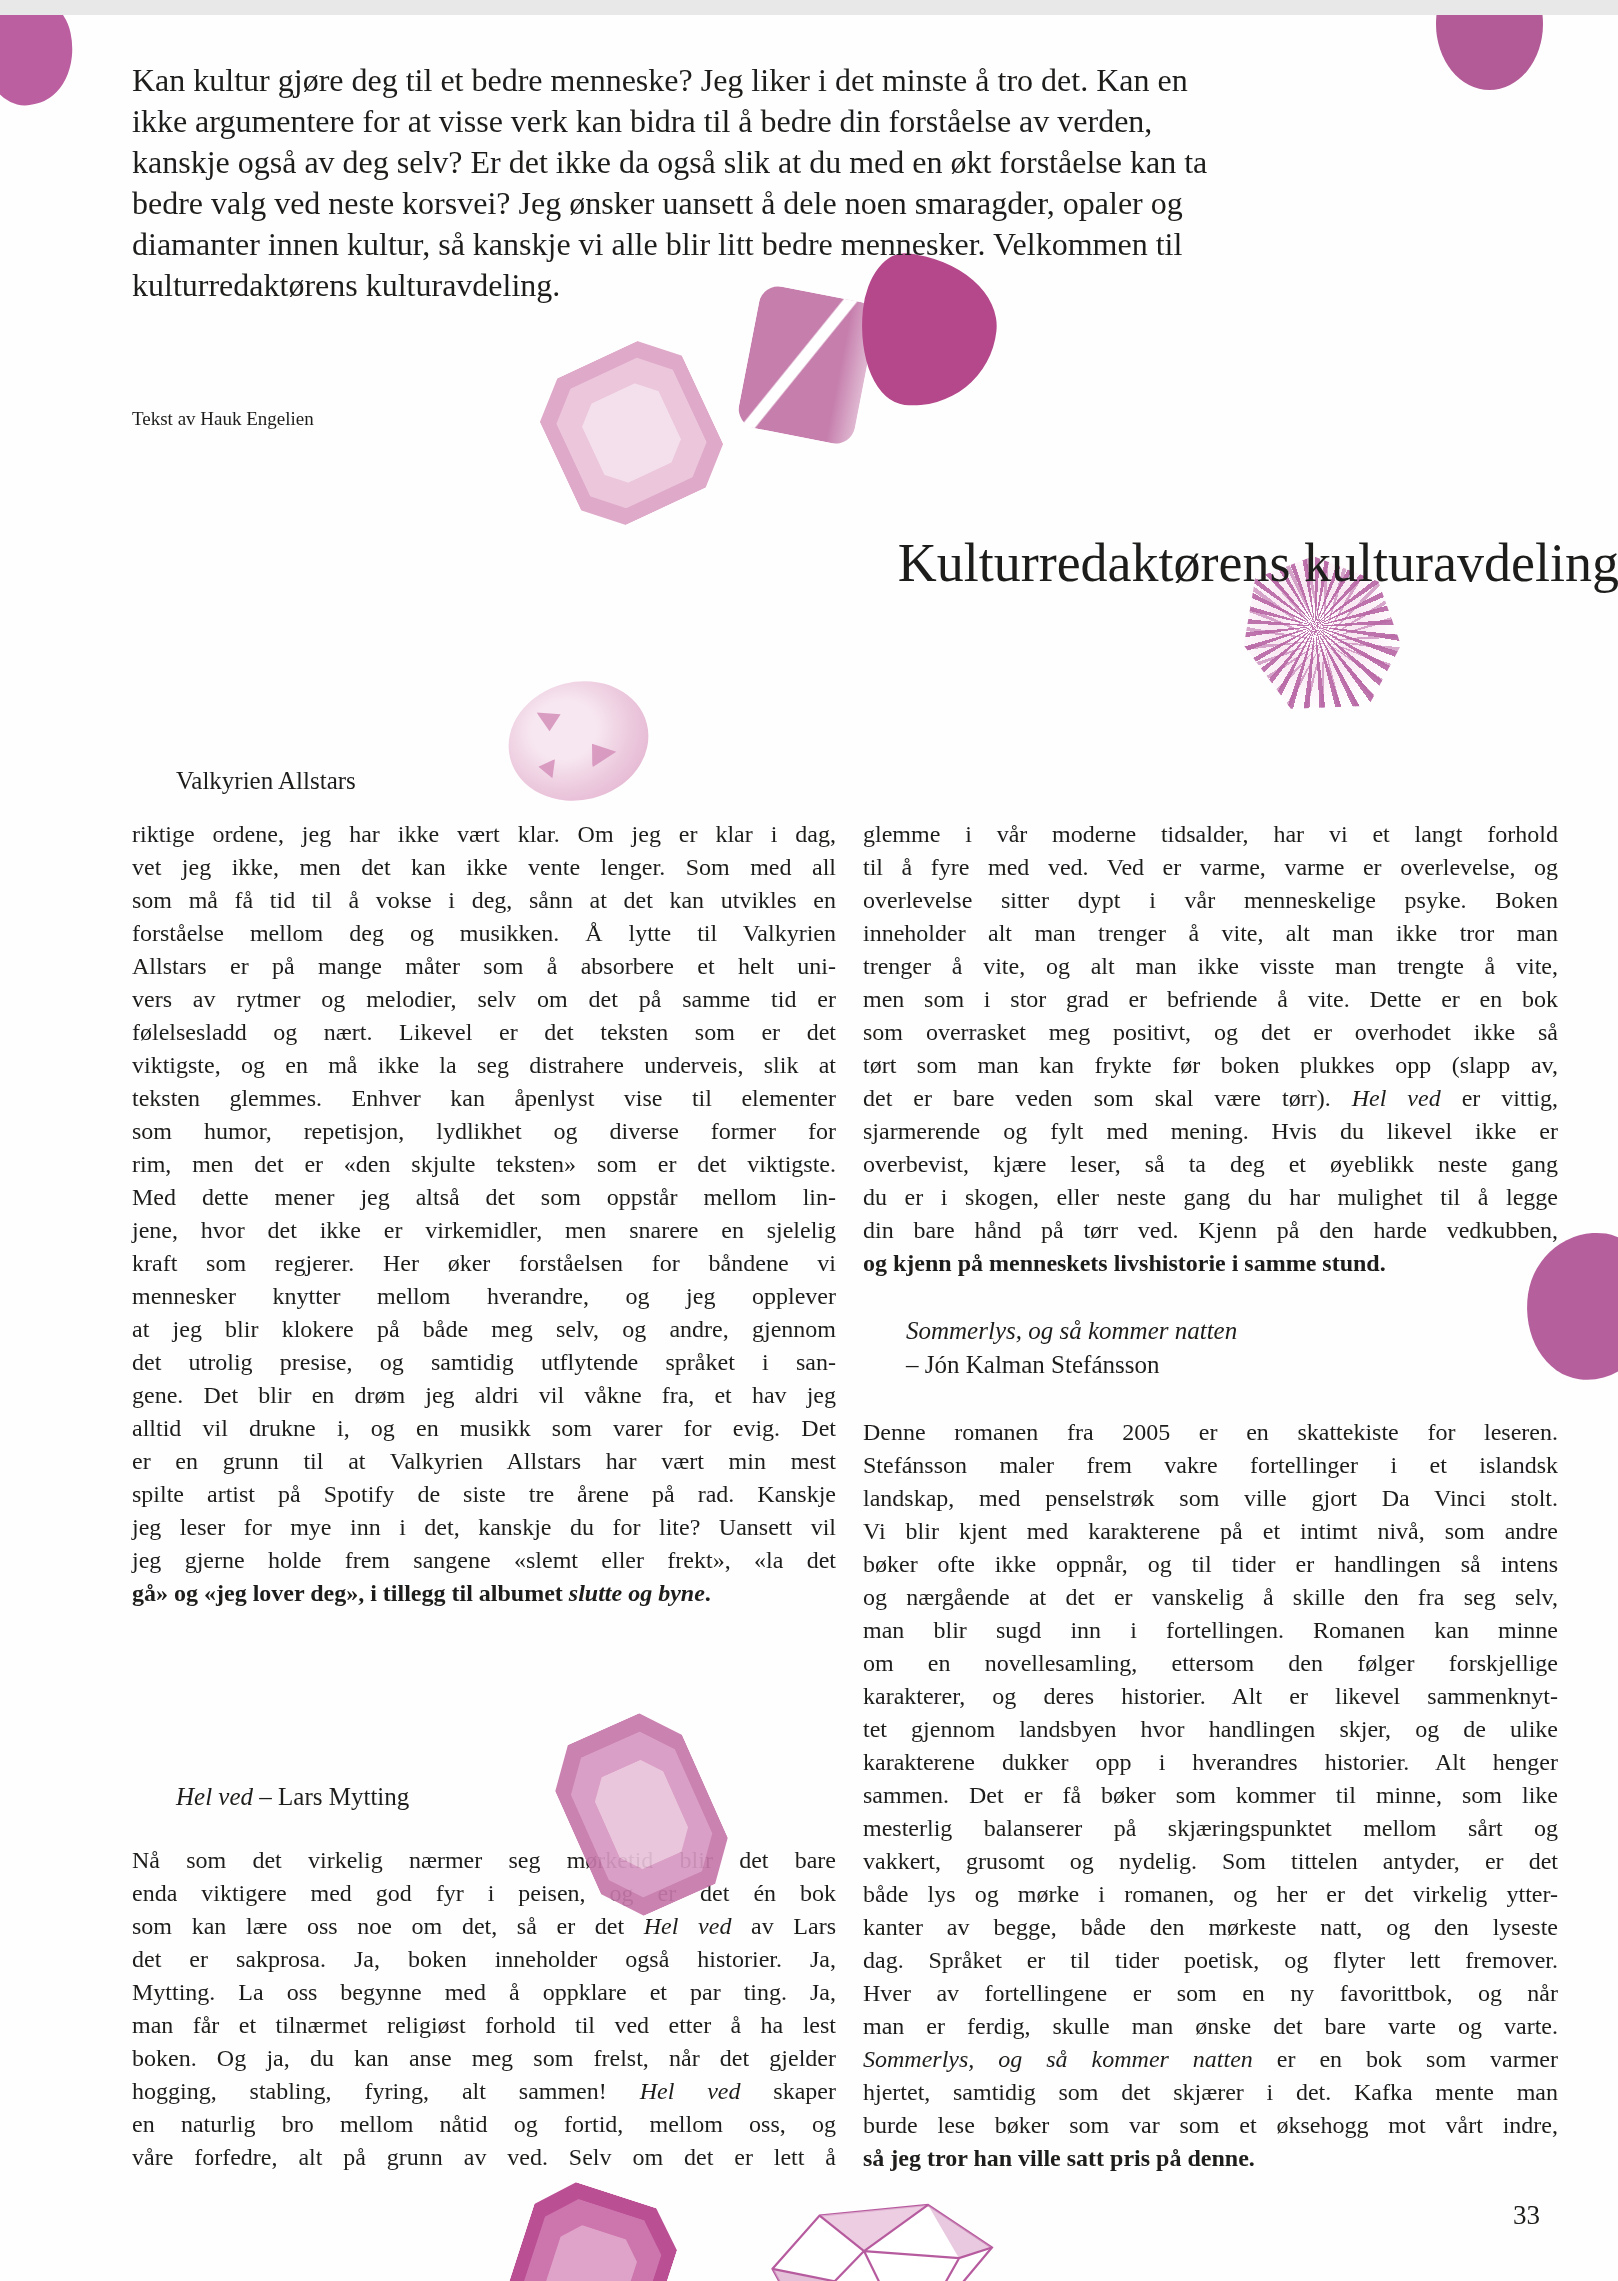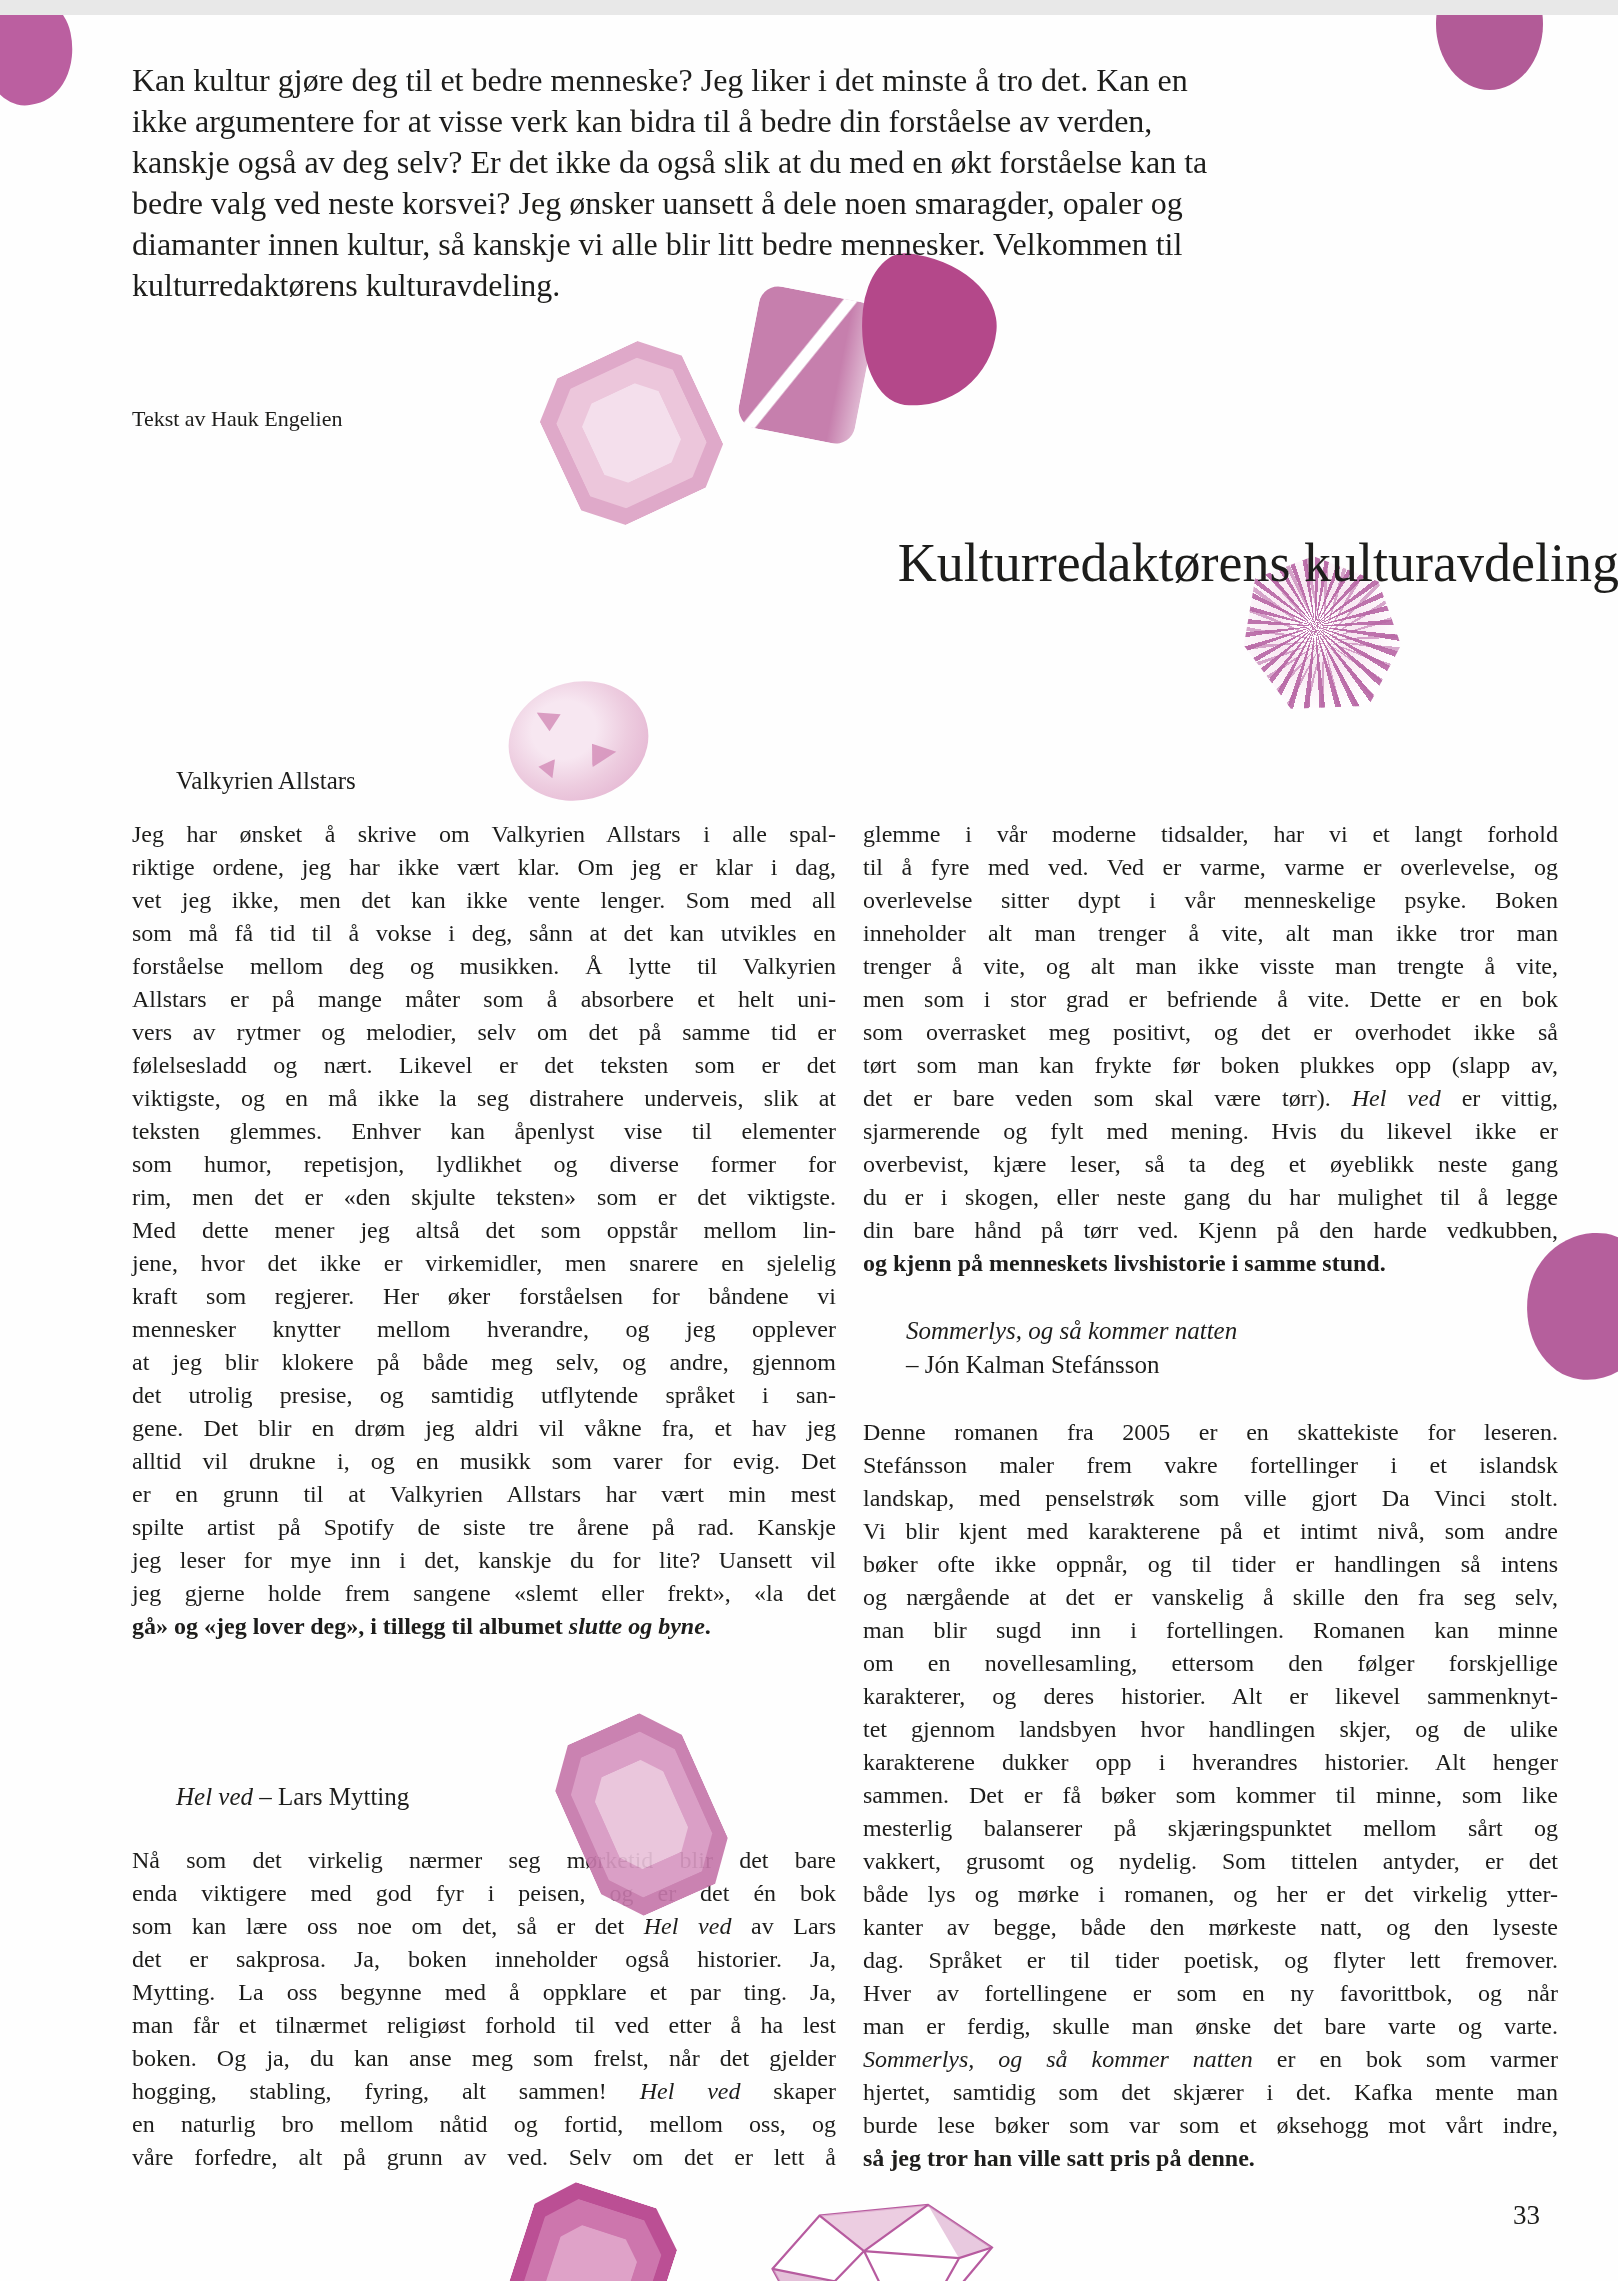--- a/index.html
+++ b/index.html
@@ -4,21 +4,21 @@
 <style>
   html,body{margin:0;padding:0;background:#e8e8e8;}
   .page{
     position:relative; width:1618px; height:2281px; background:#fefefe;
     overflow:hidden; font-family:"Liberation Serif","DejaVu Serif",serif;
     color:#1d1d1b; margin:15px auto;
   }
   
   .intro{position:absolute; left:132px; top:45px; width:1426px;}
   .intro .tline{font-size:32px; line-height:41px; white-space:nowrap; text-align:left;}
-  .byline{position:absolute; left:132px; top:390px; font-size:22px; line-height:27px;}
+  .byline{position:absolute; left:132px; top:390px; font-size:19px; line-height:27px;}
   .title{
     position:absolute; left:68px; top:519px; width:1551px;
     font-size:54px; line-height:59px; text-align:right; white-space:nowrap; z-index:3;
   }
   .sec-label{position:absolute; font-size:25px; line-height:32px; z-index:1;}
   #label-valkyrien{left:176px; top:750px;}
   #label-helved{left:176px; top:1766px;}
   #label-sommerlys{left:906px; top:1299px;}
   #label-sommerlys .tline{font-size:25px; line-height:34px; white-space:nowrap;}
   .colblock{position:absolute; z-index:1;}
@@ -143,21 +143,20 @@
       <div class="tline">kulturredaktørens kulturavdeling.</div>
     </div>
 
   <div class="byline">Tekst av Hauk Engelien</div>
 
   <h1 class="title" style="margin:0;font-weight:normal;">Kulturredaktørens kulturavdeling</h1>
 
   <div class="sec-label" id="label-valkyrien">Valkyrien Allstars</div>
 
   <div class="colblock" id="left-para1">
-      <div class="tline">Jeg har ønsket å skrive om Valkyrien Allstars i alle spal-</div>
       <div class="tline">riktige ordene, jeg har ikke vært klar. Om jeg er klar i dag,</div>
       <div class="tline">vet jeg ikke, men det kan ikke vente lenger. Som med all</div>
       <div class="tline">som må få tid til å vokse i deg, sånn at det kan utvikles en</div>
       <div class="tline">forståelse mellom deg og musikken. Å lytte til Valkyrien</div>
       <div class="tline">Allstars er på mange måter som å absorbere et helt uni-</div>
       <div class="tline">vers av rytmer og melodier, selv om det på samme tid er</div>
       <div class="tline">følelsesladd og nært. Likevel er det teksten som er det</div>
       <div class="tline">viktigste, og en må ikke la seg distrahere underveis, slik at</div>
       <div class="tline">teksten glemmes. Enhver kan åpenlyst vise til elementer</div>
       <div class="tline">som humor, repetisjon, lydlikhet og diverse former for</div>

